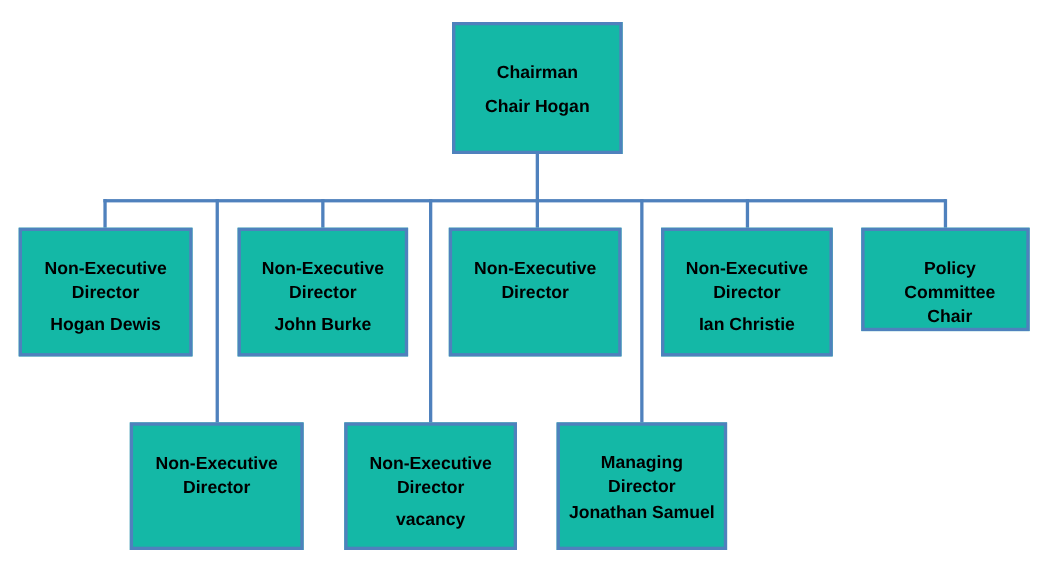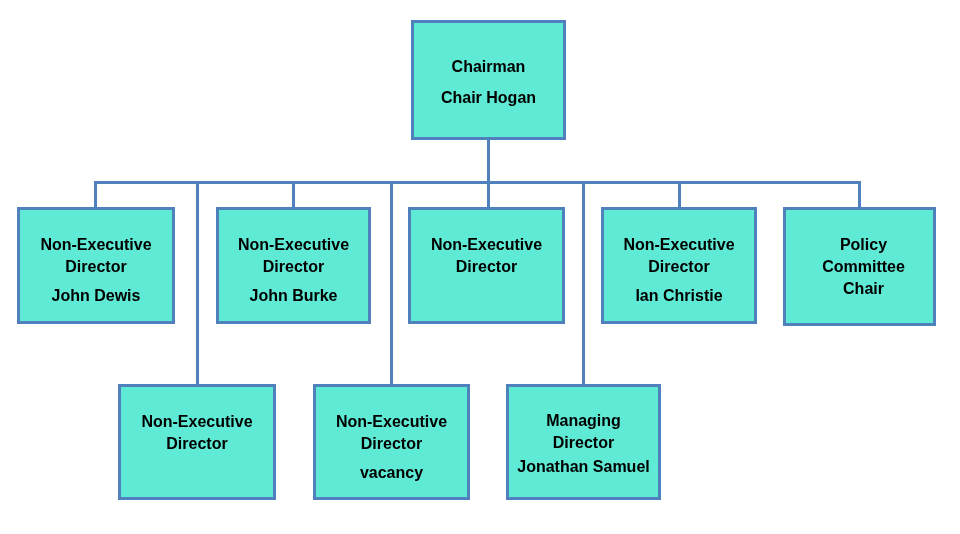--- a/index.html
+++ b/index.html
@@ -15,21 +15,21 @@
     background: #ffffff;
     overflow: hidden;
   }
   .connector {
     position: absolute;
     background: #4f81bd;
   }
   .node {
     position: absolute;
     box-sizing: border-box;
-    background: #5eead4;
+    background: #14b8a6;
     border: 3px solid #4f81bd;
     display: flex;
     flex-direction: column;
     align-items: center;
     text-align: center;
     color: #000000;
     font-weight: bold;
     font-size: 16px;
     line-height: 22px;
     padding: 24px 4px 0 4px;
@@ -58,41 +58,41 @@
   <div class="connector" style="left:582px; top:181px; width:3px; height:203px;"></div>
 
   <div class="node chairman" style="left:411px; top:20px; width:155px; height:120px;">
     <div class="title">Chairman</div>
     <div class="name">Chair Hogan</div>
   </div>
 
   <div class="node" style="left:17px; top:207px; width:158px; height:117px;">
     <div class="title">Non-Executive
 Director</div>
-    <div class="name">John Dewis</div>
+    <div class="name">Hogan Dewis</div>
   </div>
 
   <div class="node" style="left:216px; top:207px; width:155px; height:117px;">
     <div class="title">Non-Executive
 Director</div>
     <div class="name">John Burke</div>
   </div>
 
   <div class="node" style="left:408px; top:207px; width:157px; height:117px;">
     <div class="title">Non-Executive
 Director</div>
   </div>
 
   <div class="node" style="left:601px; top:207px; width:156px; height:117px;">
     <div class="title">Non-Executive
 Director</div>
     <div class="name">Ian Christie</div>
   </div>
 
-  <div class="node tight" style="left:783px; top:207px; width:153px; height:119px;padding-left:12px;">
+  <div class="node tight" style="left:783px; top:207px; width:153px; height:94px;padding-left:12px;">
     <div class="title">Policy Committee
 Chair</div>
   </div>
 
   <div class="node" style="left:118px; top:384px; width:158px; height:116px;">
     <div class="title">Non-Executive
 Director</div>
   </div>
 
   <div class="node" style="left:313px; top:384px; width:157px; height:116px;">

